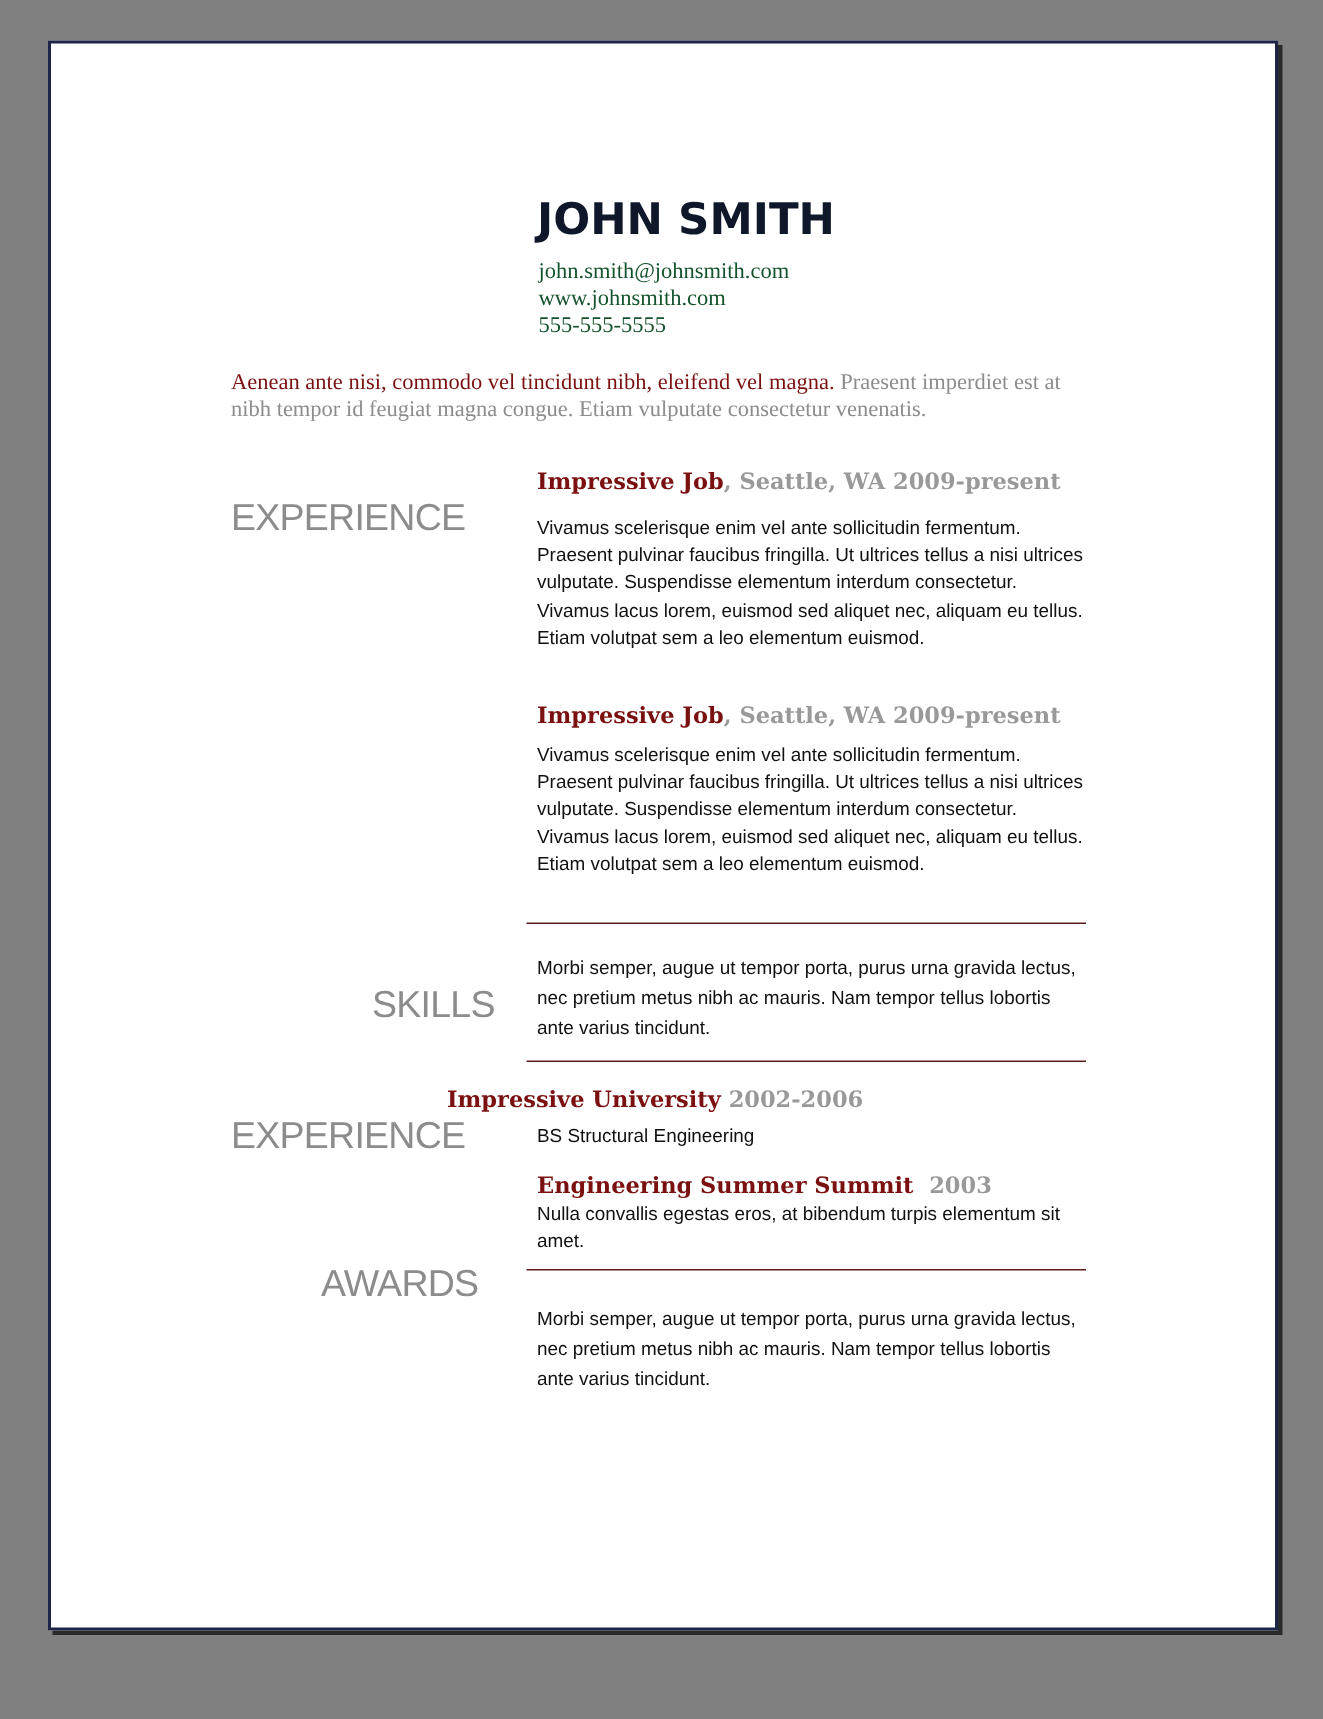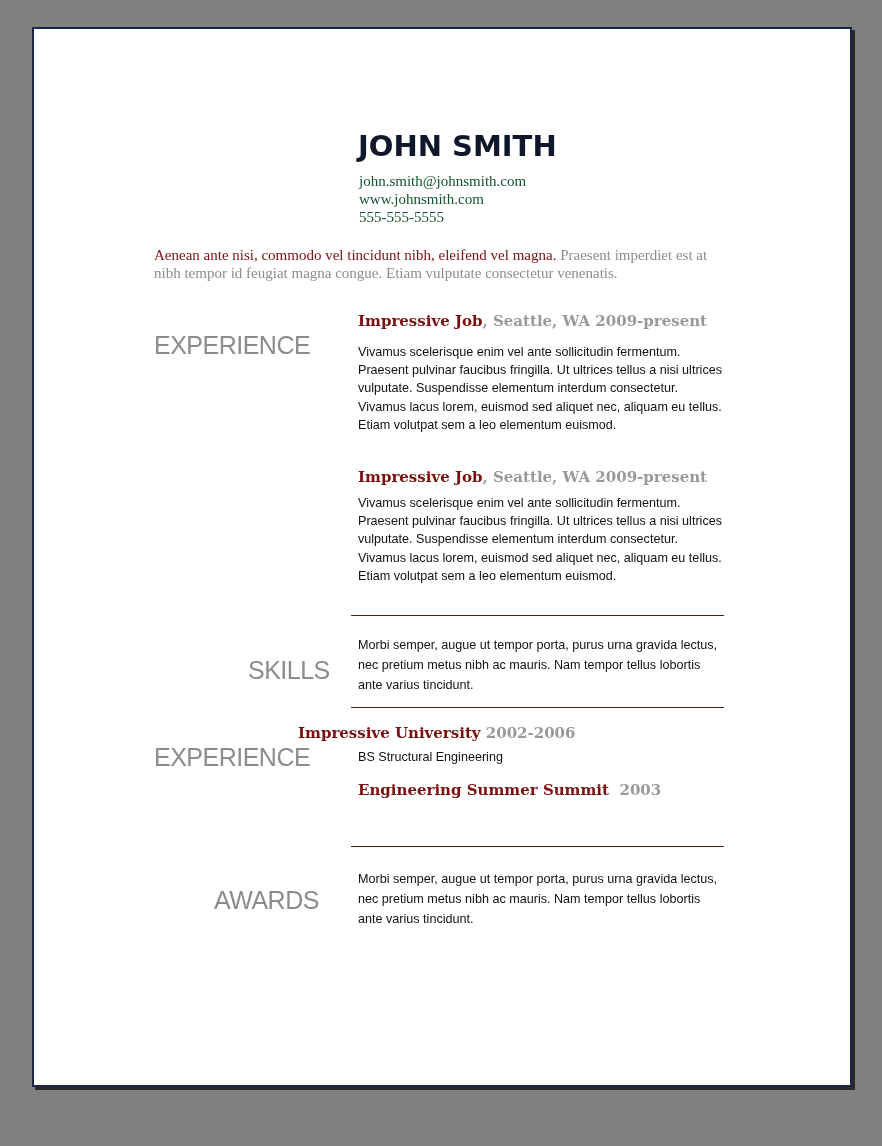--- a/index.html
+++ b/index.html
@@ -100,19 +100,20 @@
   <div class="abs section-title" style="left:214px; top:599px;">SKILLS</div>
   <div class="abs body-text" style="left:324px; top:606px; width:370px; line-height:20px;">Morbi semper, augue ut tempor porta, purus urna gravida lectus, nec pretium metus nibh ac mauris. Nam tempor tellus lobortis ante varius tincidunt.</div>
 
   <div class="abs rule" style="top:678px;"></div>
 
   <div class="abs section-title" style="left:120px; top:686px;">EXPERIENCE</div>
   <div class="abs job-title" style="left:264px; top:695px;"><span>Impressive University</span><span class="meta"> 2002-2006</span></div>
   <div class="abs body-text" style="left:324px; top:719px; width:370px;">BS Structural Engineering</div>
 
   <div class="abs job-title" style="left:324px; top:752px;"><span>Engineering Summer Summit</span><span class="meta" style="white-space:pre;">  2003</span></div>
+  <div class="abs body-text" style="left:324px; top:771px; width:370px;">Nulla convallis egestas eros, at bibendum turpis elementum sit amet.</div>
 
   <div class="abs rule" style="top:817px;"></div>
 
-  <div class="abs section-title" style="left:180px; top:829px;">AWARDS</div>
+  <div class="abs section-title" style="left:180px; top:785px;">AWARDS</div>
   <div class="abs body-text" style="left:324px; top:840px; width:370px; line-height:20px;">Morbi semper, augue ut tempor porta, purus urna gravida lectus, nec pretium metus nibh ac mauris. Nam tempor tellus lobortis ante varius tincidunt.</div>
 
 </div>
 
 </body></html>

